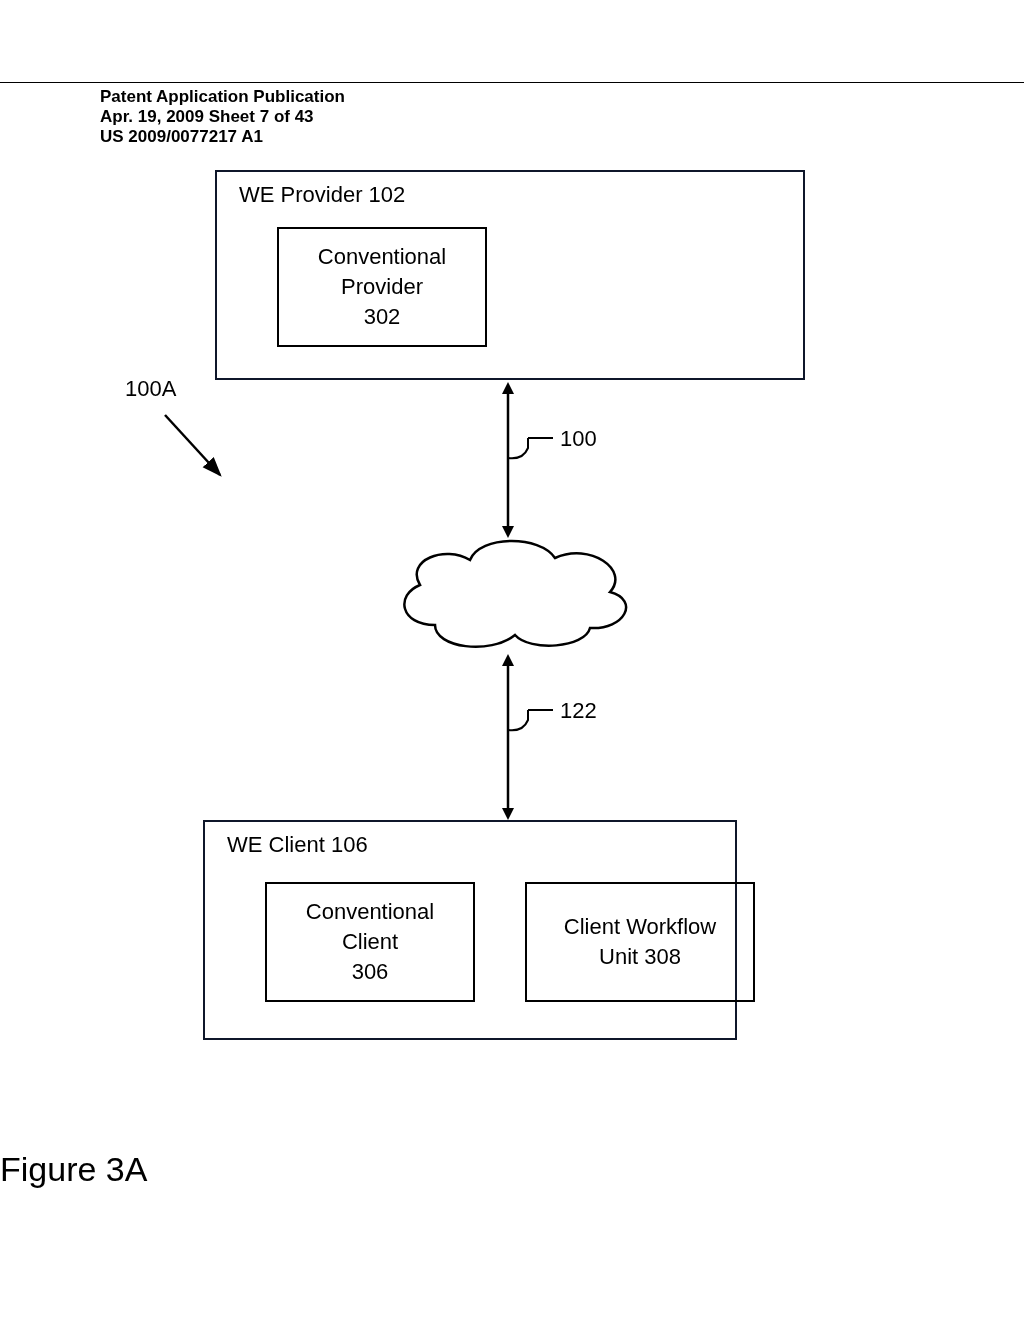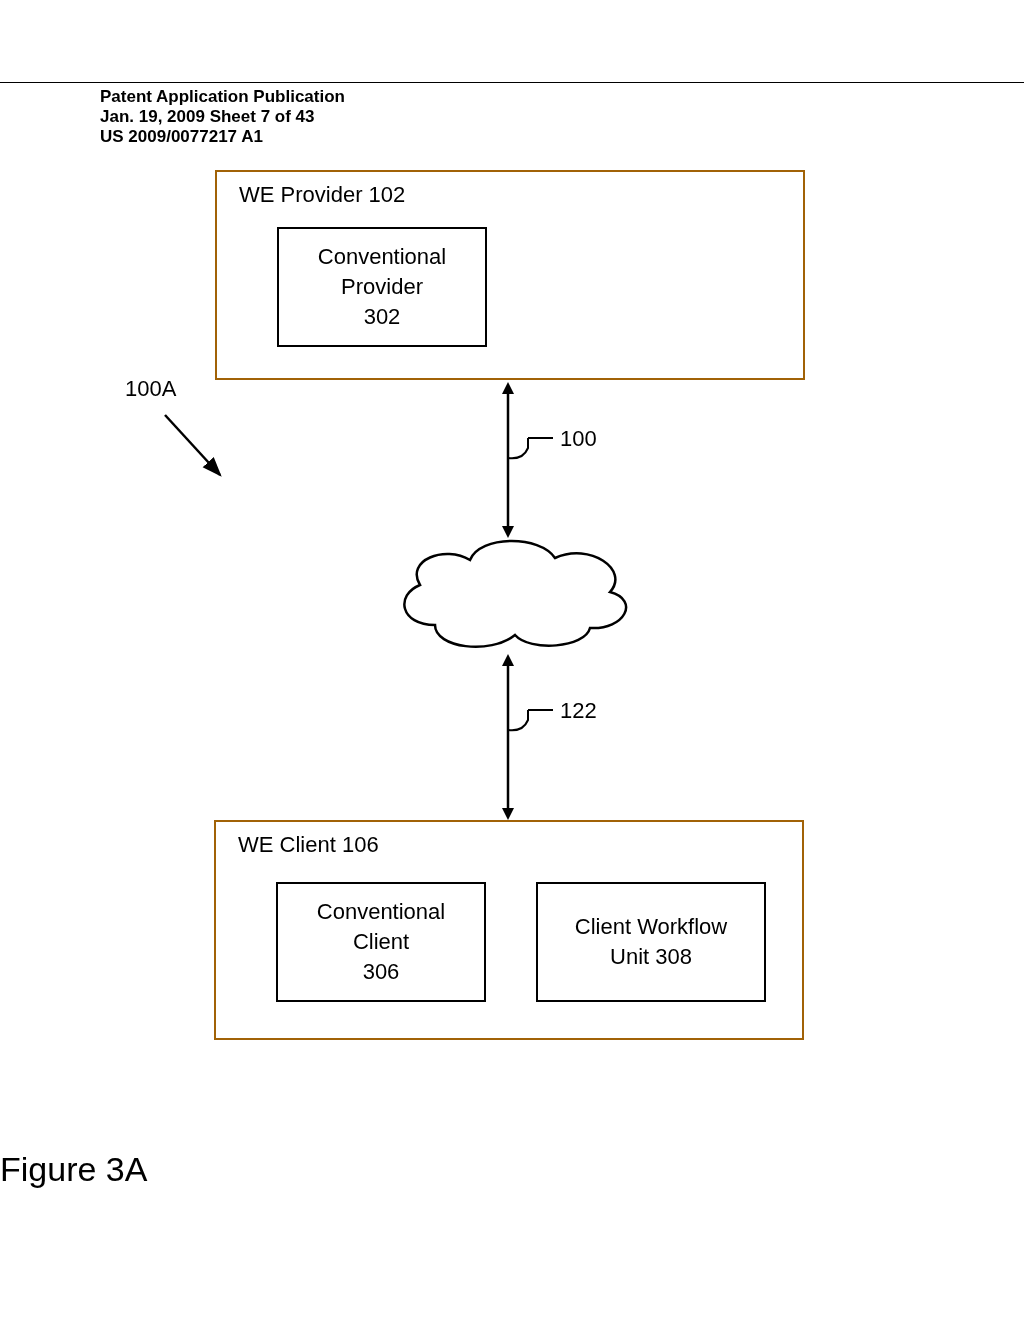--- a/index.html
+++ b/index.html
@@ -24,21 +24,21 @@
   .header-row { display: flex; justify-content: space-between; padding: 0 100px 0 100px; flex-direction: column; }
   .figure-area {
     position: absolute;
     top: 160px;
     left: 0;
     width: 1024px;
     height: 950px;
   }
   .outer-box {
     position: absolute;
-    border: 2px solid #a16207;
+    border: 2px solid #0f172a;
     background: #fff;
   }
   .outer-title {
     position: absolute;
     top: 10px;
     left: 22px;
     font-size: 22px;
   }
   .inner-box {
     position: absolute;
@@ -66,21 +66,21 @@
     font-size: 22px;
     line-height: 1.35;
   }
 </style>
 </head>
 <body>
 
 <div class="header">
   <div class="header-row">
     <span>Patent Application Publication</span>
-    <span>Jan. 19, 2009  Sheet 7 of 43</span>
+    <span>Apr. 19, 2009  Sheet 7 of 43</span>
     <span>US 2009/0077217 A1</span>
   </div>
 </div>
 
 <div class="figure-area">
 
   <div class="outer-box" style="left:215px; top:10px; width:590px; height:210px;">
     <div class="outer-title">WE Provider 102</div>
     <div class="inner-box" style="left:60px; top:55px; width:210px; height:120px; white-space:pre-line;">Conventional
 Provider
@@ -130,21 +130,21 @@
     <path d="M14,14 L20,2 L26,14 Z" fill="#000"></path>
     <path d="M14,156 L20,168 L26,156 Z" fill="#000"></path>
   </svg>
 
   <svg style="left:508px; top:550px;" width="60" height="30">
     <path d="M0,20 Q15,22 20,10 L20,0" fill="none" stroke="#000" stroke-width="2"></path>
     <line x1="20" y1="0" x2="45" y2="0" stroke="#000" stroke-width="2"></line>
   </svg>
   <div class="label" style="left:560px; top:538px;">122</div>
 
-  <div class="outer-box" style="left:214px; top:660px; width:590px; height:220px;">
+  <div class="outer-box" style="left:203px; top:660px; width:534px; height:220px;">
     <div class="outer-title">WE Client 106</div>
     <div class="inner-box" style="left:60px; top:60px; width:210px; height:120px; white-space:pre-line;">Conventional
 Client
 306</div>
     <div class="inner-box" style="left:320px; top:60px; width:230px; height:120px; white-space:pre-line;">Client Workflow
 Unit 308</div>
   </div>
 
 </div>
 

